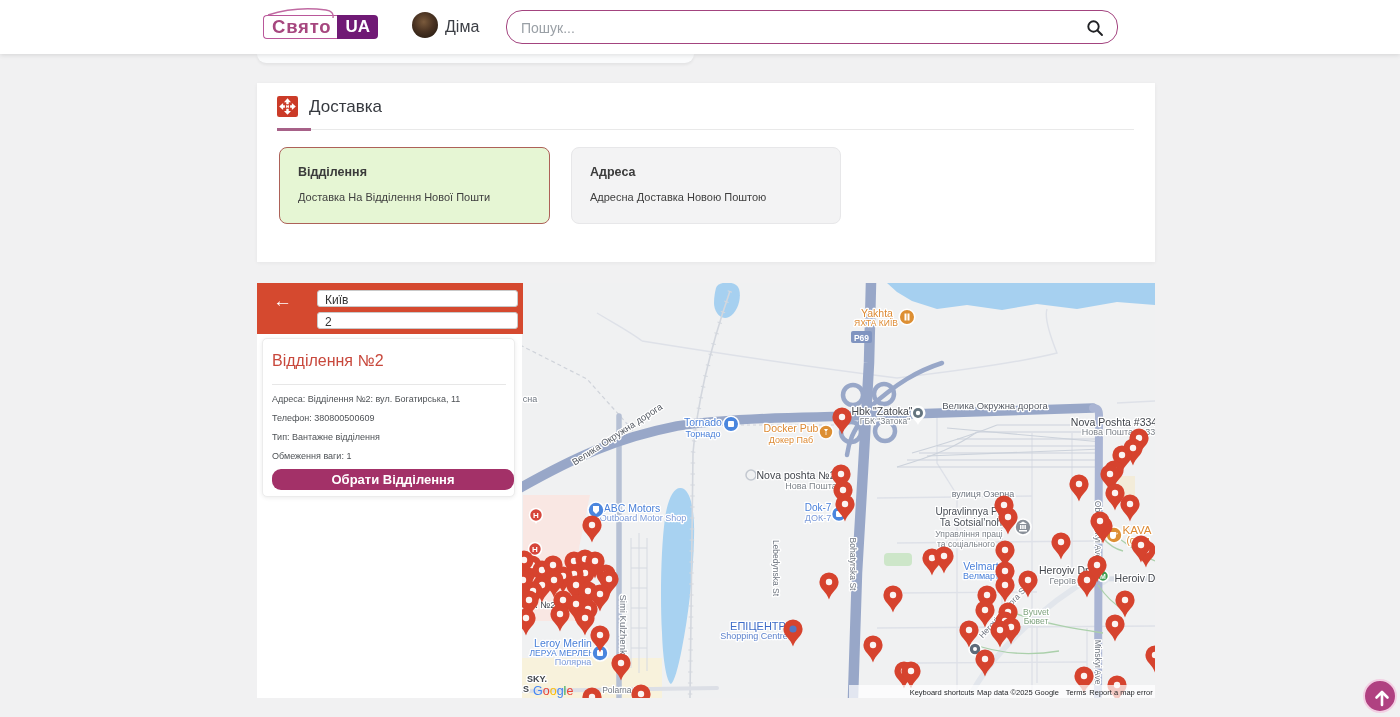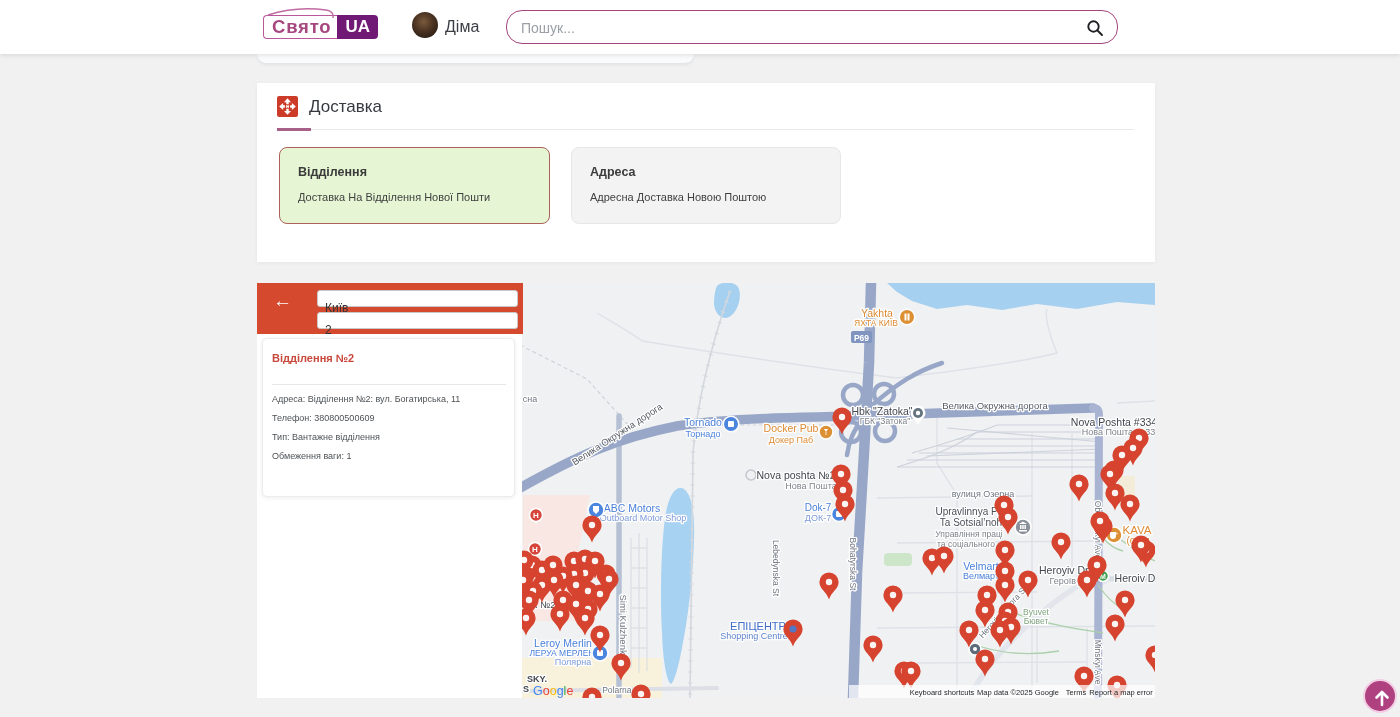--- a/index.html
+++ b/index.html
@@ -30,25 +30,25 @@
 .divacc{position:absolute;left:20px;top:45px;width:34px;height:3px;background:#a76188}
 .opt{position:absolute;top:64px;height:77px;border-radius:8px}
 .opt1{left:22px;width:271px;background:#e6f6d4;border:1px solid #ad6158}
 .opt2{left:314px;width:270px;background:#f3f3f4;border:1px solid #e7e7e9}
 .opt .h{position:absolute;left:18px;top:17px;font-size:12.5px;font-weight:bold;color:#3b3b3b;white-space:nowrap}
 .opt .d{position:absolute;left:18px;top:43px;font-size:11px;color:#3f3f3f;white-space:nowrap}
 .map{position:absolute;left:257px;top:283px;width:898px;height:415px;overflow:hidden;background:#f0f1f2}
 .mapbar{position:absolute;left:0;top:0;width:266px;height:51px;background:#d5492f;z-index:3}
 .mapbar .back{position:absolute;left:16px;top:7px;color:#fff;font-size:19px}
 .mbi{position:absolute;left:60px;width:201px;height:17px;background:#fff;border:1px solid #c9c9c9;
-border-radius:3px;font-size:12px;color:#333;padding:10px 0 0 7px}
+border-radius:3px;font-size:12px;color:#333;padding:2px 0 0 7px}
 .sidewhite{position:absolute;left:0;top:51px;width:265px;height:364px;background:#fff;z-index:2}
 .sidecard{position:absolute;left:5px;top:55px;width:253px;height:159px;background:#fff;
 border:1px solid #ececec;border-radius:5px;box-shadow:0 1px 4px rgba(0,0,0,.08);z-index:3}
-.sidecard .t{position:absolute;left:9px;top:13px;font-size:11px;color:#c8483c;font-weight:700}
+.sidecard .t{position:absolute;left:9px;top:13px;font-size:16px;color:#c8483c;font-weight:400}
 .sidecard .hr{position:absolute;left:9px;top:45px;width:234px;height:1px;background:#e7e7e7}
 .sidecard .ln{position:absolute;left:9px;font-size:9px;color:#4e5256;white-space:nowrap}
 .sidecard .btn{position:absolute;left:9px;top:130px;width:242px;height:21px;background:#a33168;
 border-radius:9px;color:#fff;font-size:13px;font-weight:bold;text-align:center;line-height:21px}
 .scrolltop{position:absolute;left:1363px;top:679px;width:34px;height:34px;border-radius:50%;
 background:#b04181;border:2px solid #f3cfe3;z-index:9}
 .scrolltop svg{position:absolute;left:8px;top:7px}
 </style></head>
 <body>
 <div class="header">
@@ -373,19 +373,20 @@
 <div class="mbi" style="top:29px">2</div>
     </div>
 <div class="sidewhite"></div>
 <div class="sidecard">
   <div class="t">Відділення №2</div>
       <div class="hr"></div>
   <div class="ln" style="top:55px">Адреса: Відділення №2: вул. Богатирська, 11</div>
   <div class="ln" style="top:74px">Телефон: 380800500609</div>
   <div class="ln" style="top:93px">Тип: Вантажне відділення</div>
   <div class="ln" style="top:112px">Обмеження ваги: 1</div>
+  <div class="btn">Обрати Відділення</div>
 </div>
 </div>
 <div class="scrolltop">
     <svg width="18" height="20" viewBox="0 0 18 20">
       <path d="M9,17 L9,4 M3.5,9.5 L9,4 L14.5,9.5" stroke="#fff" stroke-width="2.6" fill="none" stroke-linecap="round" stroke-linejoin="round"></path>
     </svg>
   </div>
 
 </body></html>

